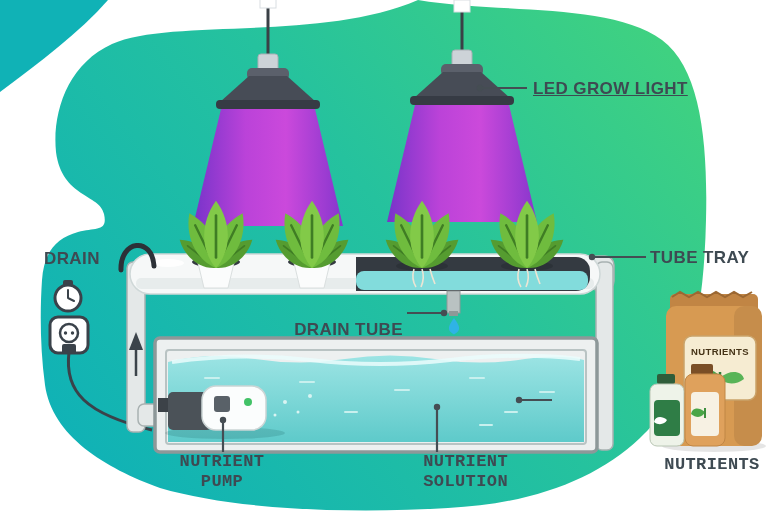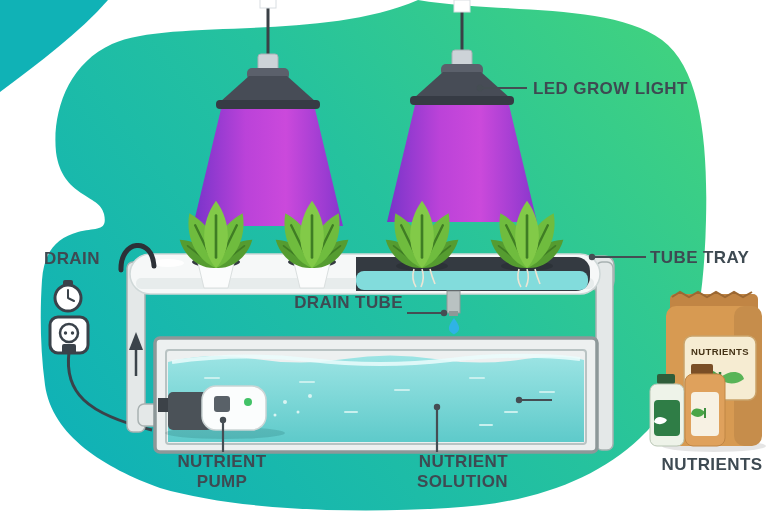--- a/index.html
+++ b/index.html
@@ -1,21 +1,21 @@
 <!DOCTYPE html>
 <html style="--background-teal: #10b2b6; --background-green: #3fd181; --cone-magenta: #d244de; --cone-purple: #7b2ecb; --water-teal: #6fd4d4; --water-teal-light: #9ce4e4; --label-ink: #3e4a52; --plant-green: #6fbc3e; --plant-green-dark: #559c30; --plant-green-light: #82ca48; --bag-tan: #d79a52; --drop-blue: #2fb3e6; --fixture-gray: #474c56; --tank-water-dark: #5ecaca;"><head>
 <meta charset="utf-8">
 <style>
   html,body{margin:0;padding:0;background:#ffffff;}
   .stage{position:relative;width:767px;height:518px;overflow:hidden;background:#ffffff;
          font-family:"Liberation Sans",sans-serif;}
   .stage svg{position:absolute;left:0;top:0;}
   .label{position:absolute;font-weight:bold;font-size:17px;line-height:1.15;
          color:var(--label-ink,#3e4a52);letter-spacing:.4px;white-space:pre-line;}
-  .label.center{text-align:center;}
+  .label.center{text-align:center;font-family:Liberation Mono, monospace;}
   .label.right{text-align:right;}
   .vein{stroke:#3f7d24;stroke-width:2.5;fill:none;stroke-linecap:round;}
 </style>
 </head>
 <body>
 
 <div class="stage">
 
 <svg width="767" height="518" viewBox="0 0 767 518">
   <defs>
@@ -204,21 +204,21 @@
     <circle cx="444" cy="313" r="3.2" stroke="none"></circle>
     <circle cx="223" cy="420" r="3.2" stroke="none"></circle>
     <line x1="223" y1="420" x2="223" y2="452"></line>
     <circle cx="437" cy="407" r="3.2" stroke="none"></circle>
     <line x1="437" y1="407" x2="437" y2="452"></line>
     <circle cx="519" cy="400" r="3.2" stroke="none"></circle>
     <line x1="519" y1="400" x2="552" y2="400"></line>
   </g>
 </svg>
 
-<div class="label" style="left:533px;top:79px;">LED GROW LIGHT</div>
+<div class="label" style="left:533px;top:79px;text-decoration:underline;">LED GROW LIGHT</div>
 <div class="label" style="left:44px;top:249px;">DRAIN</div>
 <div class="label" style="left:650px;top:248px;">TUBE TRAY</div>
-<div class="label right" style="left:281px;top:293px;width:122px;">DRAIN TUBE</div>
+<div class="label right" style="left:281px;top:320px;width:122px;">DRAIN TUBE</div>
 <div class="label center" style="left:156px;top:452px;width:132px;">NUTRIENT PUMP</div>
 <div class="label center" style="left:366px;top:452px;width:142px;text-align:right;">NUTRIENT SOLUTION</div>
 <div class="label center" style="left:650px;top:455px;width:124px;">NUTRIENTS</div>
 
 </div>
 
 </body></html>

